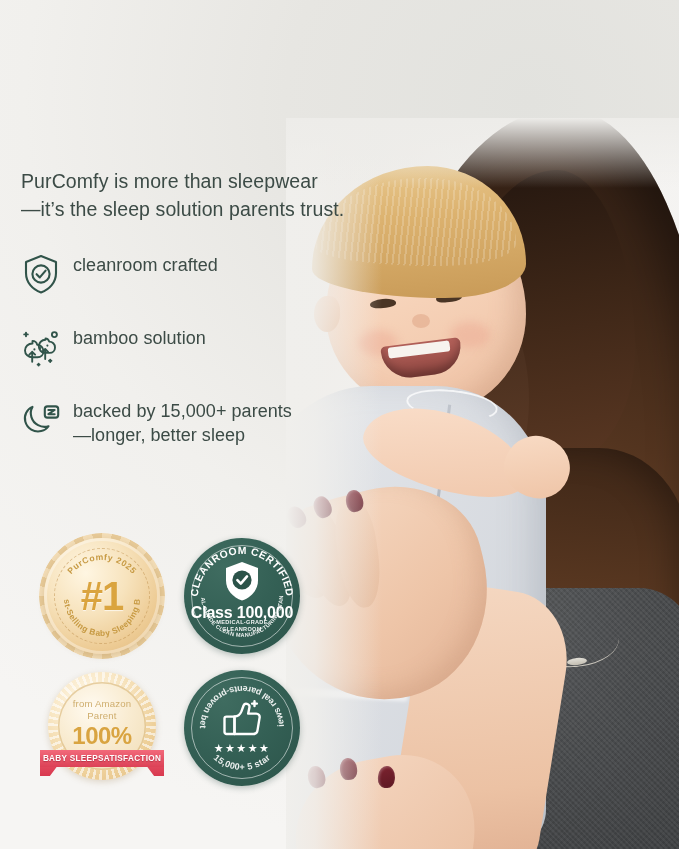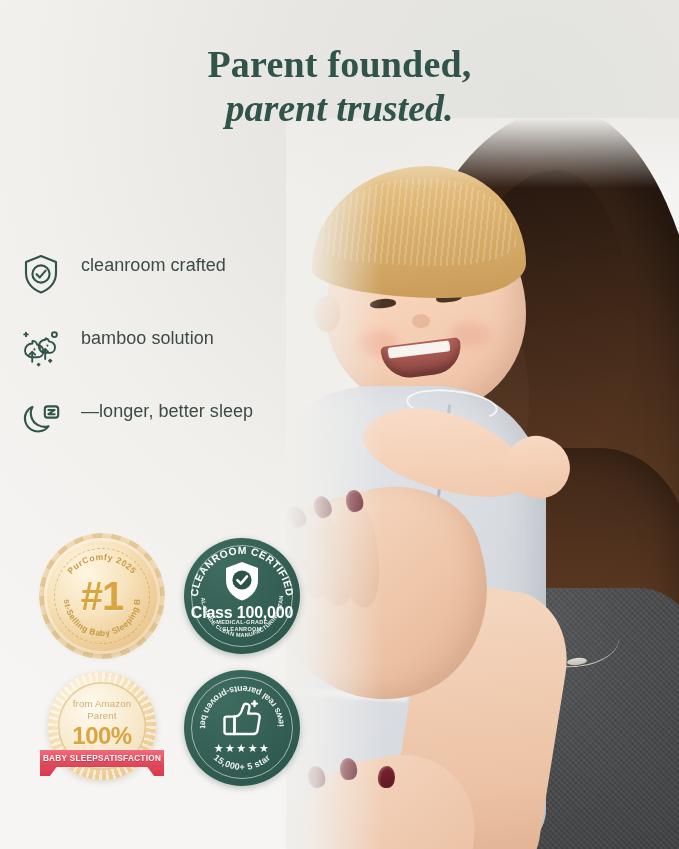--- a/index.html
+++ b/index.html
@@ -213,21 +213,21 @@
 
   
   #subhead{
     position:absolute;left:21px;top:168px;width:370px;
     color:#3c4b46;font-size:19.5px;line-height:1.42;letter-spacing:.1px;
   }
   #subhead span{display:block;}
 
   
   #features{position:absolute;left:19px;top:251px;width:330px;}
-  .feat{position:relative;display:flex;align-items:flex-start;gap:18px;margin-bottom:27px;}
+  .feat{position:relative;display:flex;align-items:flex-start;gap:10px;margin-bottom:27px;}
   .feat .ico{width:44px;height:46px;flex:0 0 44px;display:flex;align-items:center;justify-content:center;}
   .feat .txt{color:#3c4b46;font-size:18px;line-height:1.34;padding-top:2px;letter-spacing:.05px;}
   .feat .txt span{display:block;}
 
   
   #badges{position:absolute;left:44px;top:538px;width:256px;}
   .badge-row{display:flex;gap:24px;margin-bottom:16px;}
   .badge{position:relative;width:116px;height:116px;}
 
   
@@ -385,25 +385,25 @@
 
     <div class="ph m-hand2"></div>
     <div class="ph nail" style="left:22px;top:648px;transform:rotate(-14deg);"></div>
     <div class="ph nail" style="left:54px;top:640px;transform:rotate(-6deg);"></div>
     <div class="ph nail" style="left:92px;top:648px;transform:rotate(4deg);"></div>
 
     <div class="ph edge-fade"></div>
     <div class="ph top-fade"></div>
   </div>
 
-  <h1 id="headline">
-    <span class="l1">Parent founded,</span>
-    <span class="l2">parent trusted.</span>
-  </h1>
-
+
+  <div id="subhead">
+    <span>PurComfy is more than sleepwear</span>
+    <span>—it’s the sleep solution parents trust.</span>
+  </div>
 
   <div id="features">
 
     <div class="feat">
       <span class="ico">
         <svg width="40" height="42" viewBox="0 0 40 42" fill="none" stroke="#31544a" stroke-width="2.1" stroke-linecap="round" stroke-linejoin="round">
           <path d="M20 3 L35 9 V20 C35 29.5 28.5 36.5 20 39.5 C11.5 36.5 5 29.5 5 20 V9 Z"></path>
           <circle cx="20" cy="21" r="8.6"></circle>
           <path d="M15.6 21.2 L18.8 24.4 L24.6 17.6"></path>
         </svg>
@@ -436,20 +436,21 @@
 
     <div class="feat">
       <span class="ico">
         <svg width="42" height="42" viewBox="0 0 42 42" fill="none" stroke="#31544a" stroke-width="2.1" stroke-linecap="round" stroke-linejoin="round">
           <path d="M28.5 27.2 C21.2 29.4 13.6 25.3 11.4 18.1 C10.3 14.5 10.8 10.8 12.5 7.9 C6.9 10.2 3.7 16.4 5.3 22.6 C7.1 29.6 14.2 33.8 21.2 32.1 C24.4 31.3 27 29.5 28.5 27.2 Z"></path>
           <rect x="24.8" y="7.4" width="13.4" height="11.2" rx="2.6"></rect>
           <path d="M28.4 11 L34.6 11 L28.4 15.2 L34.6 15.2"></path>
         </svg>
       </span>
       <span class="txt">
+        <span>backed by 15,000+ parents</span>
         <span>—longer, better sleep</span>
       </span>
     </div>
 
   </div>
 
   <div id="badges">
 
     <div class="badge-row">
 

